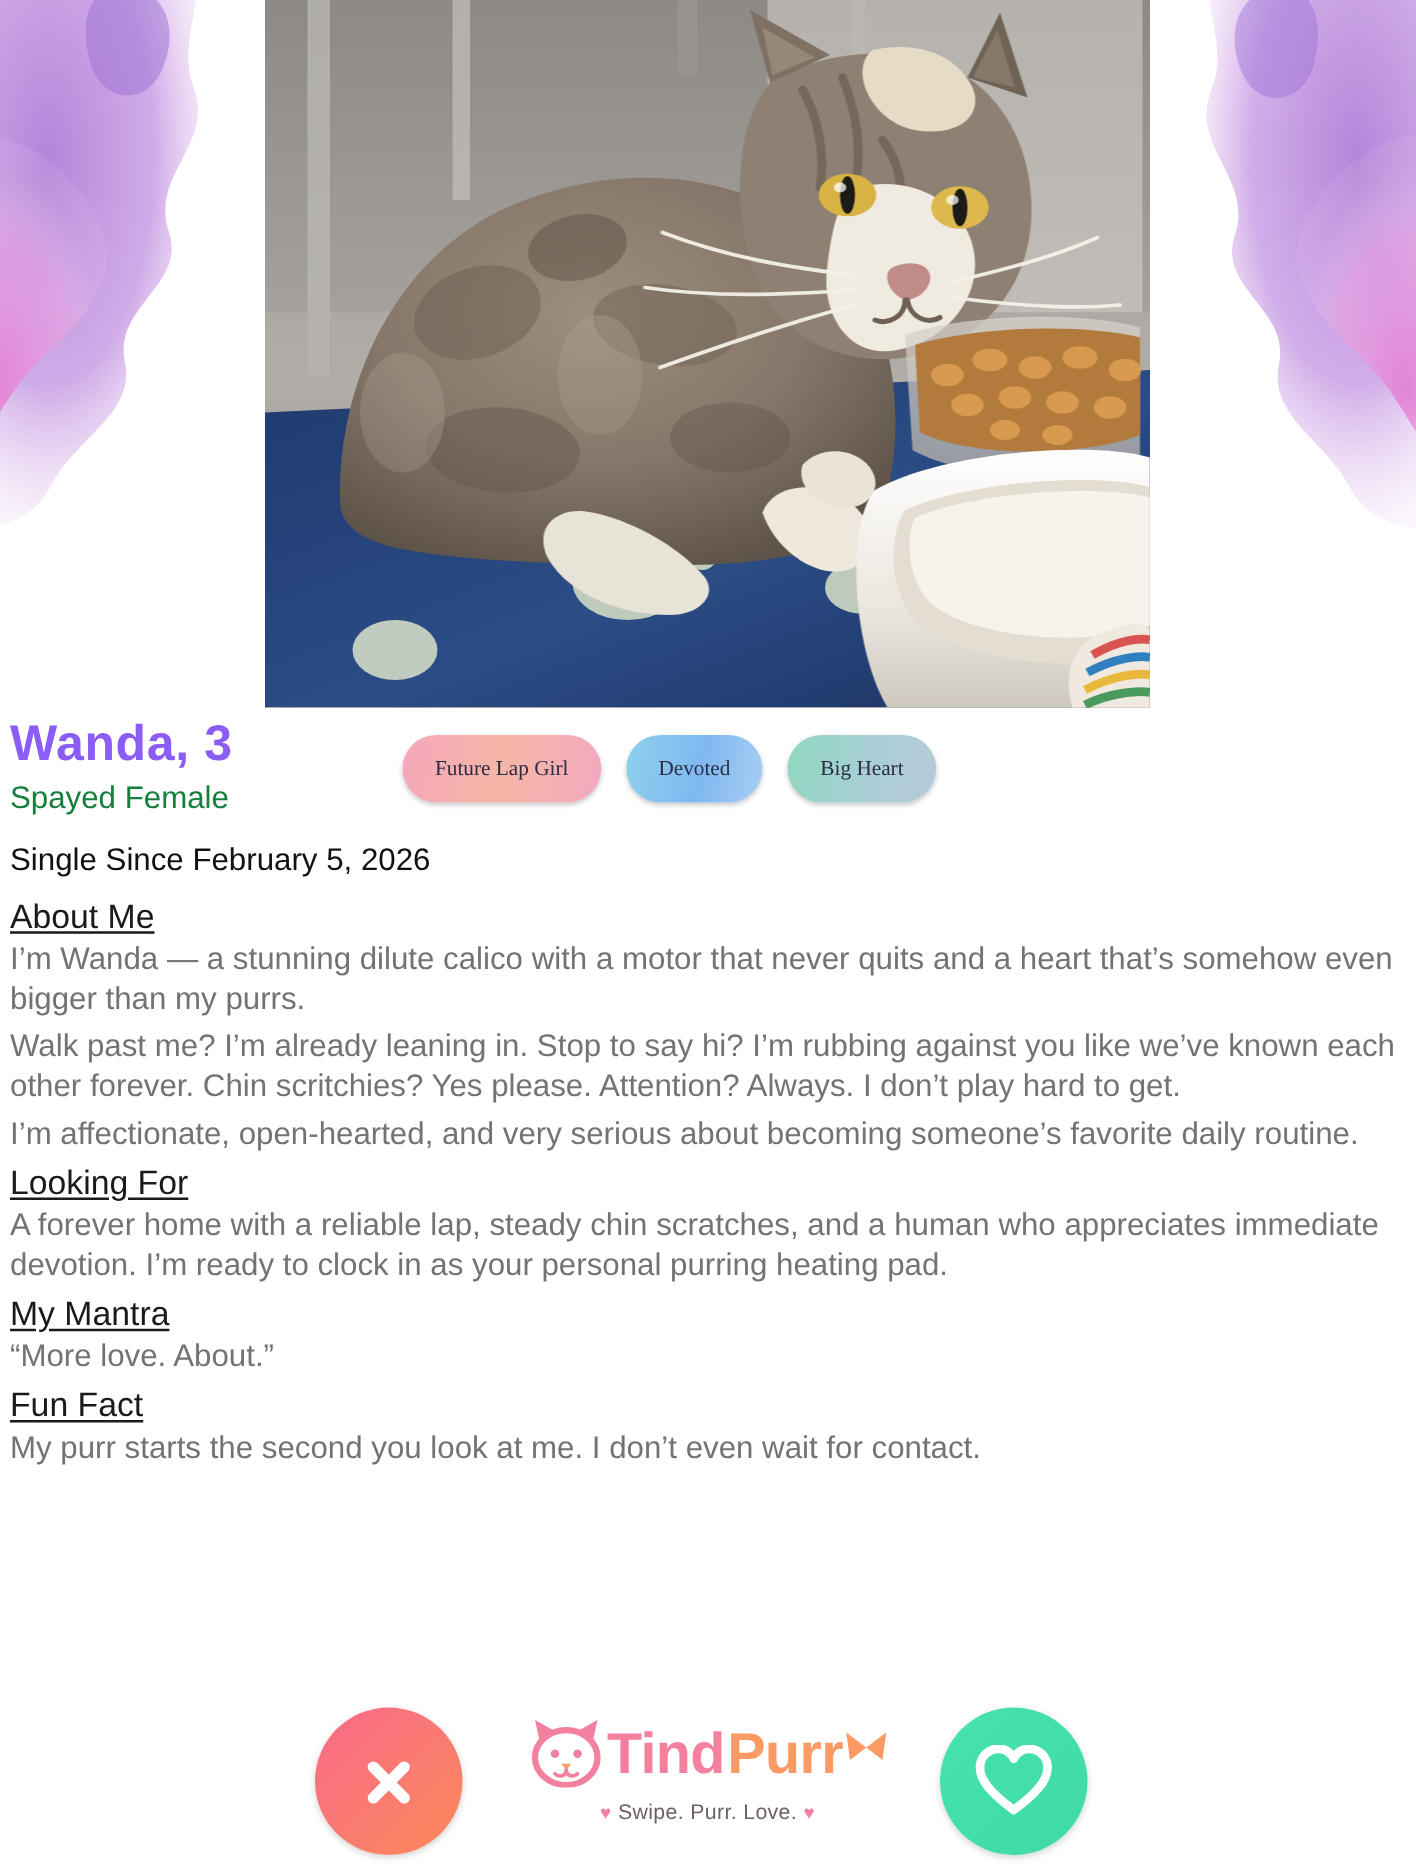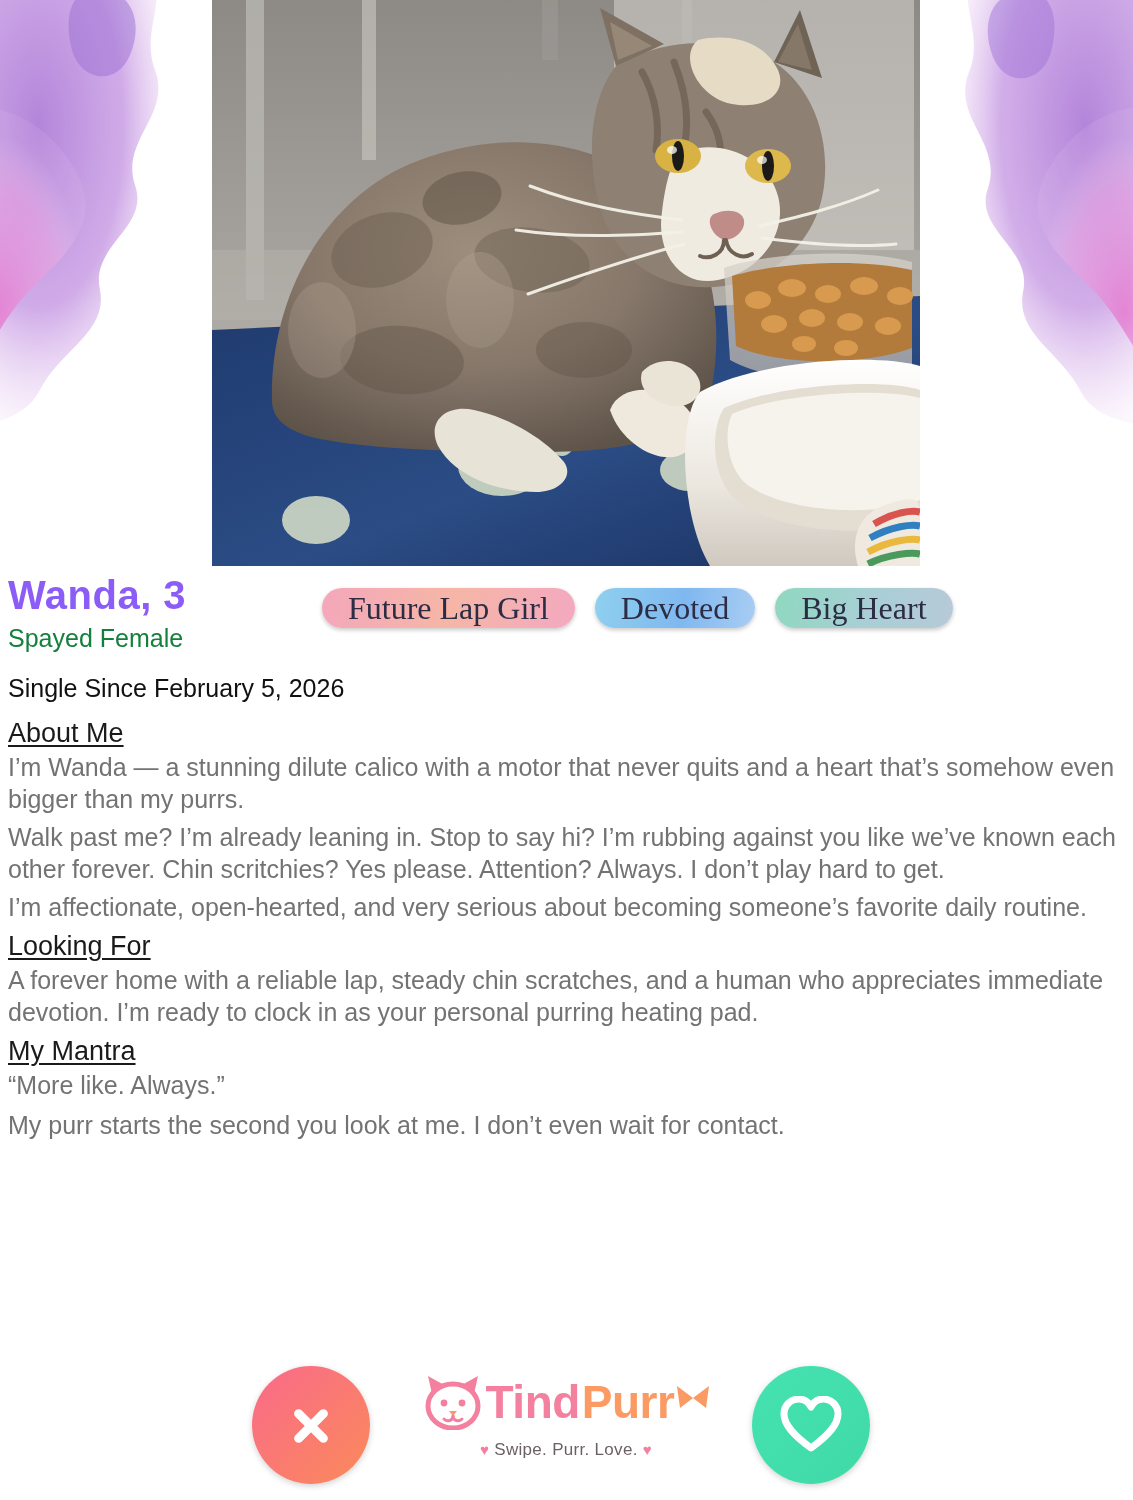--- a/index.html
+++ b/index.html
@@ -79,28 +79,28 @@
   }
 
   .tags {
     position: absolute;
     left: 322px;
     top: 22px;
     display: flex;
     gap: 20px;
   }
   .tag {
-    height: 40px;
+    height: 54px;
     border-radius: 28px;
     display: flex;
     align-items: center;
     justify-content: center;
     padding: 0 26px;
     font-family: "Liberation Serif", serif;
-    font-size: 32px;
+    font-size: 17px;
     color: #2c2c44;
     box-shadow: 0 2px 4px rgba(0,0,0,0.22);
     white-space: nowrap;
   }
   .tag-0 { background: linear-gradient(100deg, #f4a7bb 0%, #f6b6a6 50%, #f3a9c0 100%); }
   .tag-1 { background: linear-gradient(100deg, #8fd0ee 0%, #7fb8f0 55%, #a9cdf3 100%); }
   .tag-2 { background: linear-gradient(100deg, #8fd8c0 0%, #a9cfd6 55%, #b7c9d8 100%); }
 
   .since {
     position: absolute;
@@ -410,24 +410,25 @@
       <p class="sec-body sec-gap">I’m affectionate, open-hearted, and very serious about becoming someone’s favorite daily routine.</p>
     </div>
 
     <div>
       <div class="sec-head">Looking For</div>
       <p class="sec-body sec-gap">A forever home with a reliable lap, steady chin scratches, and a human who appreciates immediate devotion. I’m ready to clock in as your personal purring heating pad.</p>
     </div>
 
     <div>
       <div class="sec-head">My Mantra</div>
-      <p class="sec-body sec-gap"> “More like. Always.”</p>
+      <p class="sec-body sec-gap"> “More love. About.”</p>
     </div>
 
     <div>
+      <div class="sec-head">Fun Fact</div>
       <p class="sec-body"> My purr starts the second you look at me. I don’t even wait for contact.</p>
     </div>
 
   </div>
 </div>
 
 <div class="footer">
 
   <div class="btn-circle btn-nope">
     <span class="x-glyph"></span>

